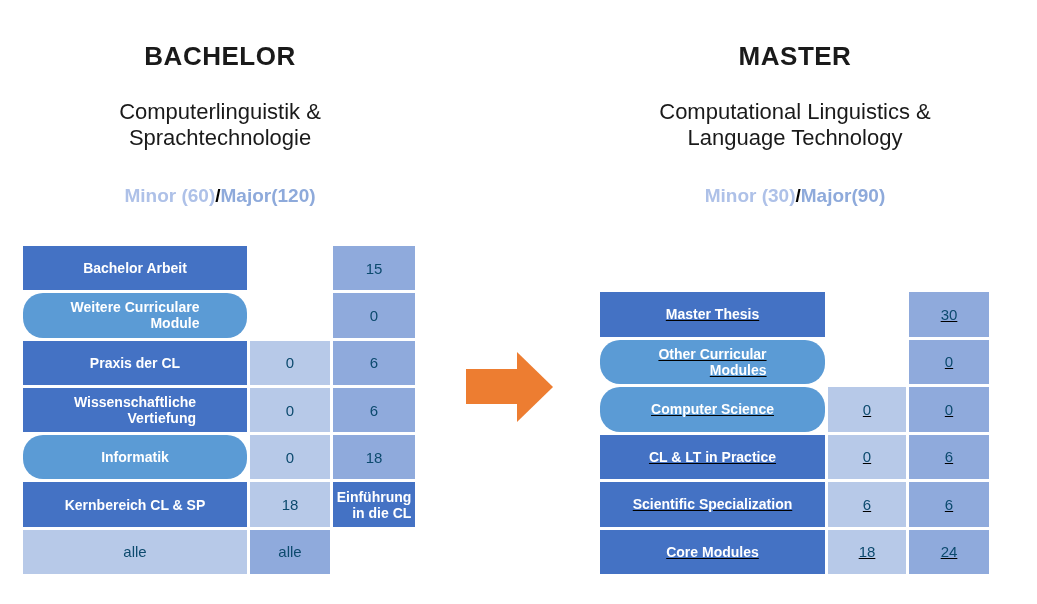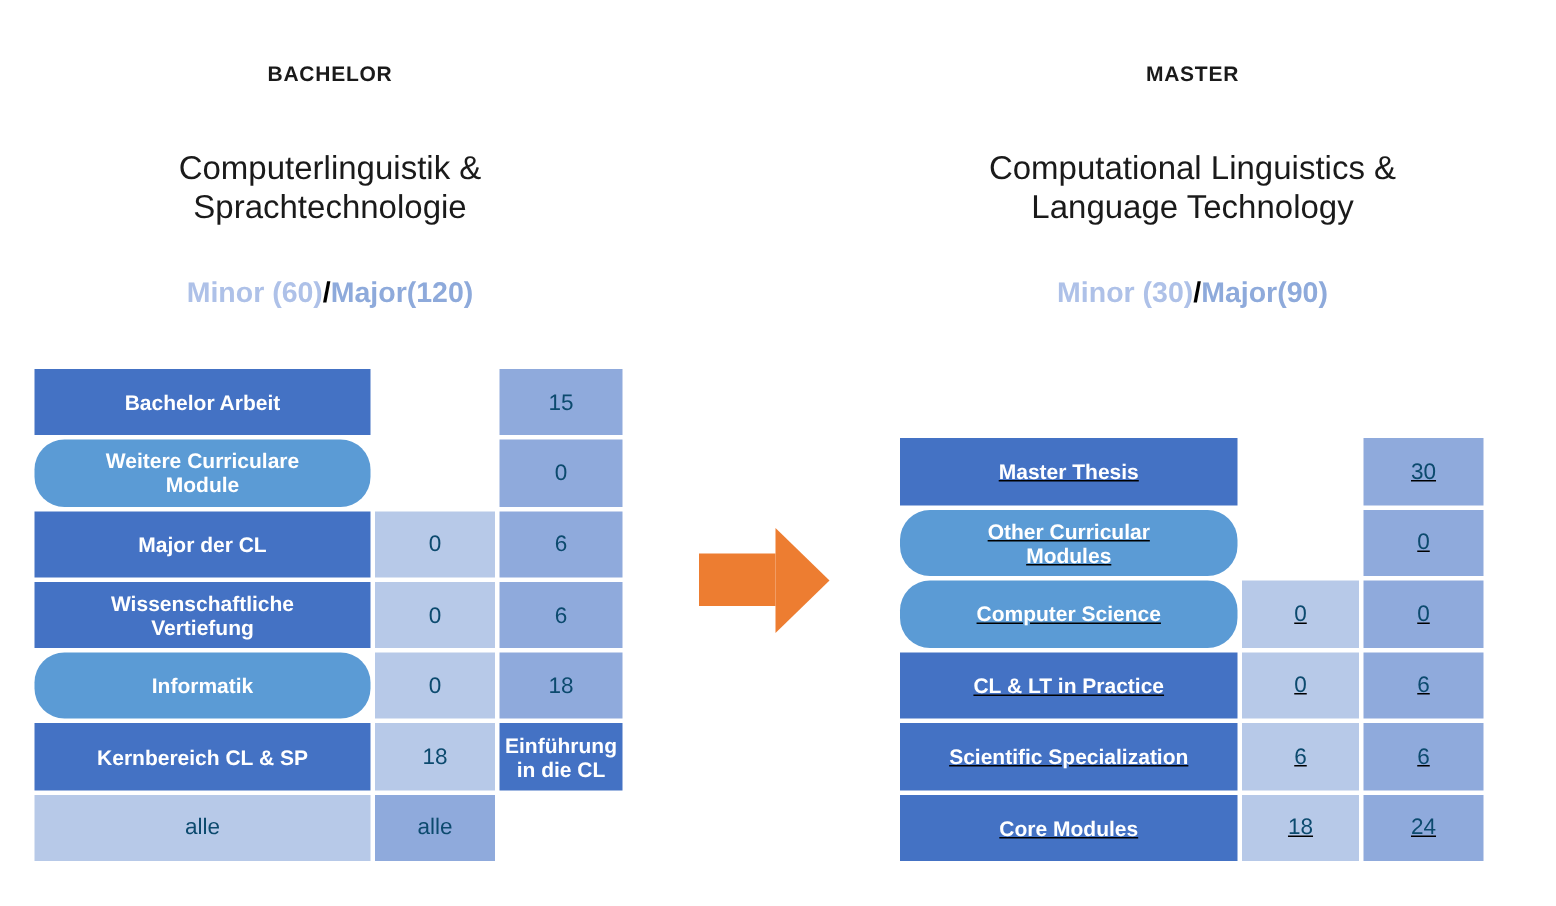--- a/index.html
+++ b/index.html
@@ -13,21 +13,21 @@
     overflow: hidden;
   }
 
   
   .header { position: absolute; top: 0; width: 400px; text-align: center; }
   .header-left  { left: 20px; }
   .header-right { left: 595px; }
 
   .degree-title {
     position: absolute; top: 41px; left: 0; width: 100%;
-    font-size: 14px; font-weight: 700; letter-spacing: 0.5px; color: #1a1a1a;
+    font-size: 26px; font-weight: 700; letter-spacing: 0.5px; color: #1a1a1a;
   }
   .program-subtitle {
     position: absolute; top: 99px; left: 0; width: 100%;
     font-size: 22px; line-height: 26px; color: #1a1a1a;
     white-space: pre-line;
   }
   .credits-line {
     position: absolute; top: 185px; left: 0; width: 100%;
     font-size: 19px; font-weight: 700;
   }
@@ -43,21 +43,21 @@
     grid-template-rows: repeat(7, 44.3px);
   }
   .table-master {
     left: 600px; top: 292px;
     grid-template-columns: 225px 78px 80px;
     grid-template-rows: repeat(6, 44.5px);
     text-decoration: underline;
   }
   .cell {
     display: flex; align-items: center; justify-content: center;
-    text-align: center;
+    text-align: right;
   }
   .lbl {
     color: #ffffff; font-weight: 700; font-size: 14px;
     line-height: 1.15; white-space: pre-line; padding: 0 6px;
   }
   .shade-dark  { background: #4472C4; }
   .shade-light { background: #5B9BD5; border-radius: 20px; }
   .val { color: #0c4a6e; font-size: 15px; }
   .minor-cell { background: #B7C9E8; }
   .major-cell { background: #8FAADC; }
@@ -98,21 +98,21 @@
   <div class="modules-table table-bachelor">
     <div class="cell lbl shade-dark">Bachelor Arbeit</div>
     <div class="cell empty-cell"></div>
     <div class="cell val major-cell">15</div>
 
     <div class="cell lbl shade-light">Weitere Curriculare
 Module</div>
     <div class="cell empty-cell"></div>
     <div class="cell val major-cell">0</div>
 
-    <div class="cell lbl shade-dark">Major der CL</div>
+    <div class="cell lbl shade-dark">Praxis der CL</div>
     <div class="cell val minor-cell">0</div>
     <div class="cell val major-cell">6</div>
 
     <div class="cell lbl shade-dark">Wissenschaftliche
 Vertiefung</div>
     <div class="cell val minor-cell">0</div>
     <div class="cell val major-cell">6</div>
 
     <div class="cell lbl shade-light">Informatik</div>
     <div class="cell val minor-cell">0</div>

